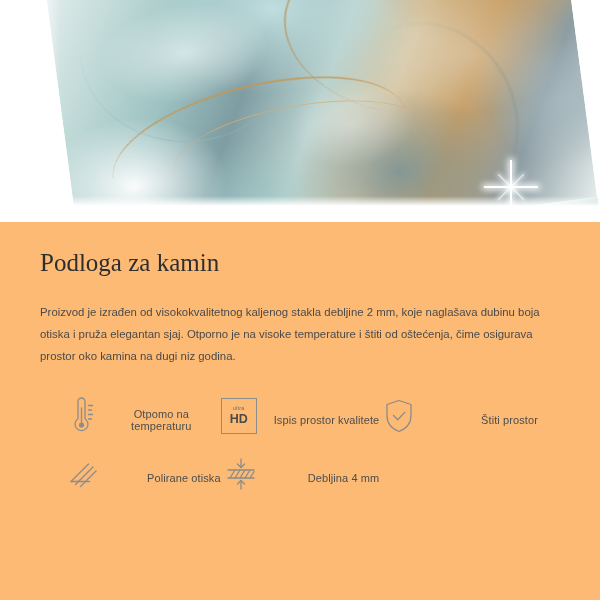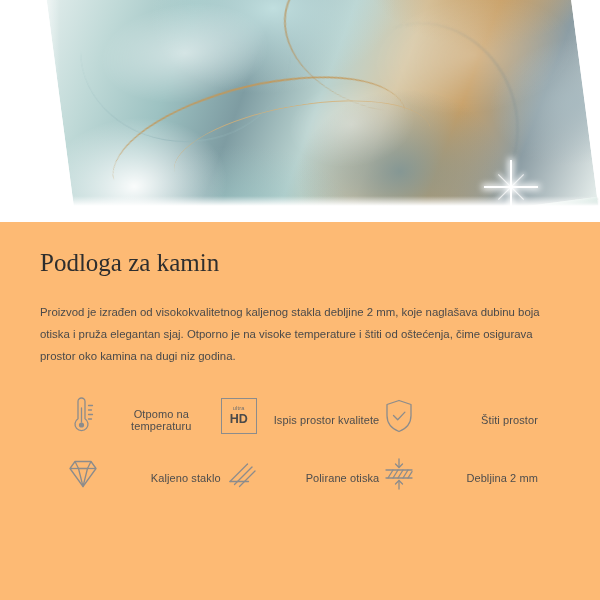--- a/index.html
+++ b/index.html
@@ -309,31 +309,20 @@
       <div class="feature">
         <div class="feature-icon">
           <svg width="40" height="42" viewBox="0 0 40 42" fill="none" stroke="#8c8c8c" stroke-width="1.3" stroke-linejoin="round" stroke-linecap="round">
             <path d="M20 5.5l12 4v11c0 8-5.4 13.4-12 16-6.6-2.6-12-8-12-16v-11z"></path>
             <path d="M14.5 20.5l4.2 4.2 7.2-7.6"></path>
           </svg>
         </div>
         <div class="feature-label">Štiti prostor</div>
       </div>
 
-      <div class="feature">
-        <div class="feature-icon">
-          <svg width="42" height="38" viewBox="0 0 42 38" fill="none" stroke="#8c8c8c" stroke-width="1.3" stroke-linejoin="round">
-            <path d="M8 13.5L13 6.5h16l5 7L21 31.5z"></path>
-            <path d="M8 13.5h26"></path>
-            <path d="M13 6.5l3.5 7L21 31.5l4.5-18 3.5-7"></path>
-            <path d="M16.5 13.5h9"></path>
-          </svg>
-        </div>
-        <div class="feature-label">Kaljeno staklo</div>
-      </div>
 
       <div class="feature">
         <div class="feature-icon">
           <svg width="40" height="38" viewBox="0 0 40 38" fill="none" stroke="#8c8c8c" stroke-width="1.3" stroke-linecap="round">
             <path d="M9 26.5L26.5 9"></path>
             <path d="M13.5 29.5L31 12"></path>
             <path d="M18.5 31.5L34 16"></path>
             <path d="M9 26.5h18.5"></path>
           </svg>
         </div>
@@ -345,18 +334,18 @@
           <svg width="40" height="40" viewBox="0 0 40 40" fill="none" stroke="#8c8c8c" stroke-width="1.3" stroke-linecap="round">
             <path d="M20 5v8"></path>
             <path d="M16.5 10l3.5 3.5L23.5 10"></path>
             <path d="M7 16h26"></path>
             <path d="M7 24h26"></path>
             <path d="M9 24l5-8M14 24l5-8M19 24l5-8M24 24l5-8M29 24l4-6.4"></path>
             <path d="M20 35v-8"></path>
             <path d="M16.5 30l3.5-3.5L23.5 30"></path>
           </svg>
         </div>
-        <div class="feature-label">Debljina 2 mm</div>
+        <div class="feature-label">Debljina 4 mm</div>
       </div>
 
     </div>
   </div>
 </div>
 
 </body></html>

